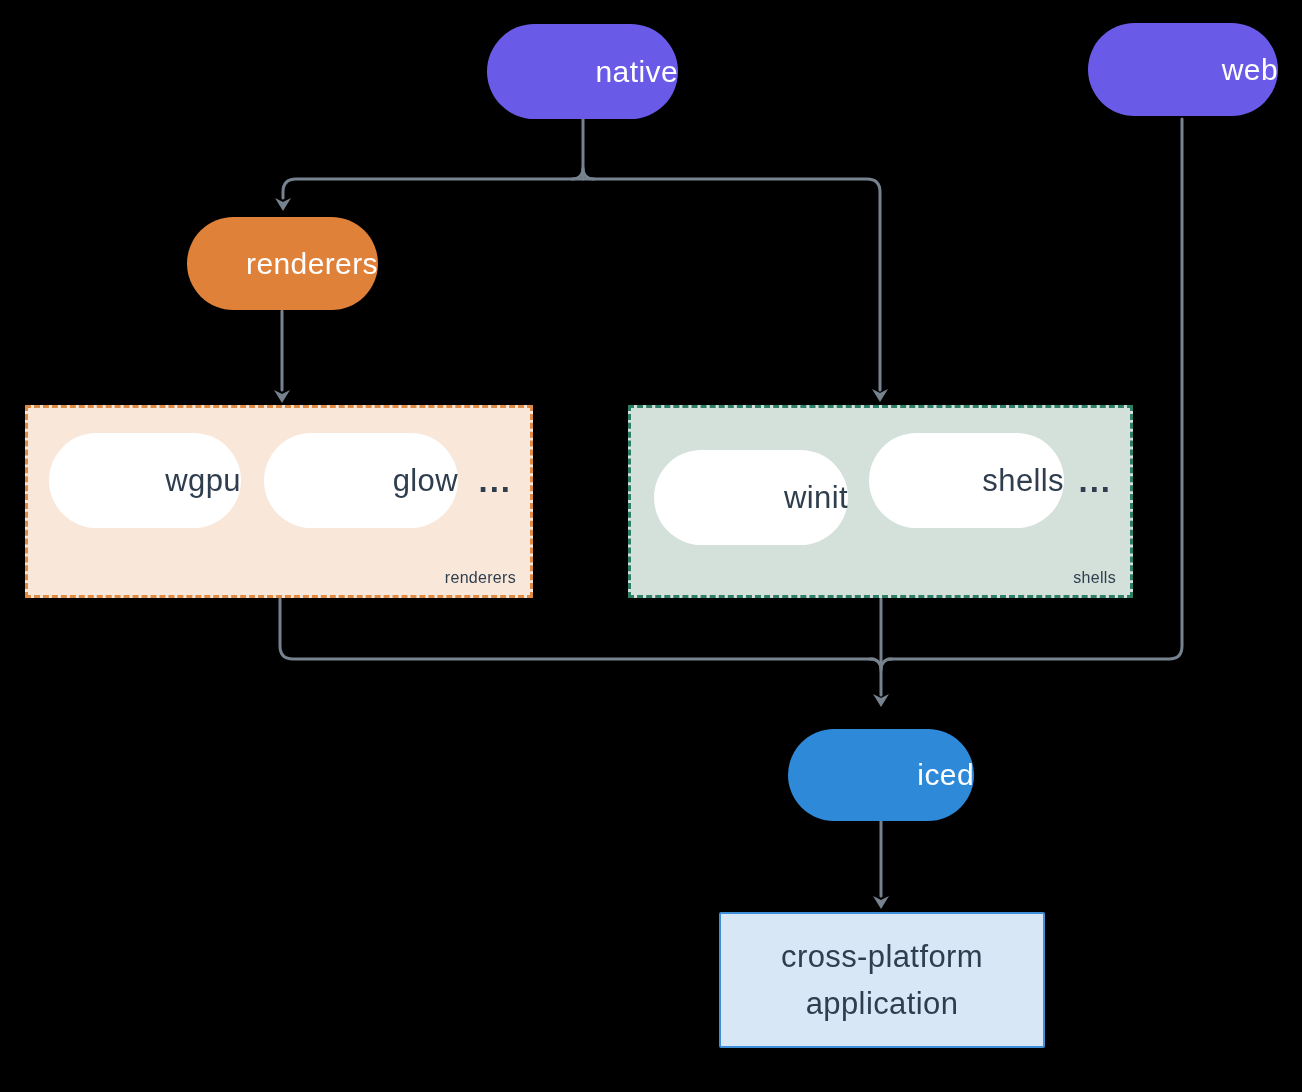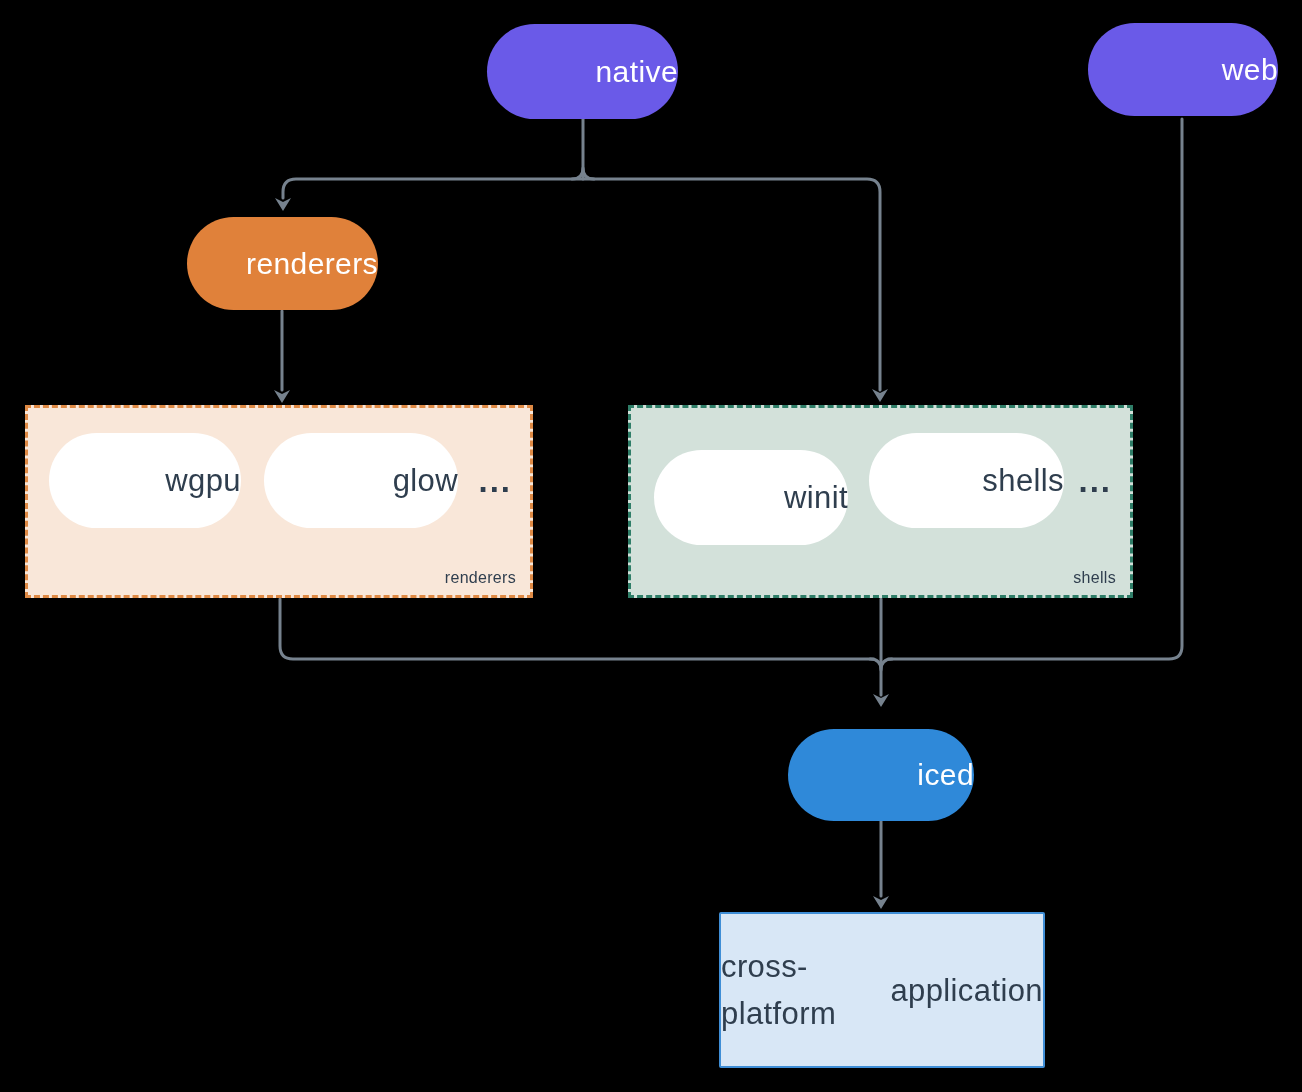--- a/index.html
+++ b/index.html
@@ -58,25 +58,25 @@
   .dots{
     position:absolute;right:18px;top:25px;height:95px;
     display:flex;align-items:center;
     color:var(--ink);font-size:33px;font-weight:700;letter-spacing:2px;
   }
   .grouplabel{
     position:absolute;right:14px;bottom:8px;
     color:var(--ink);font-size:16px;letter-spacing:.3px;
   }
   .appbox{
-    position:absolute;left:719px;top:912px;width:326px;height:156px;
+    position:absolute;left:719px;top:912px;width:326px;height:136px;
     background:var(--app-bg);
     border:2px solid var(--app-border);
     border-radius:2px;
-    display:flex;align-items:center;justify-content:center;
+    display:flex;flex-direction:column;align-items:center;justify-content:center;
     color:var(--ink);font-size:31px;line-height:47px;letter-spacing:.4px;
   }
 </style>
 </head>
 <body>
 
 <div class="canvas">
 
   <svg class="edges" width="1302" height="1092" viewBox="0 0 1302 1092">
 

